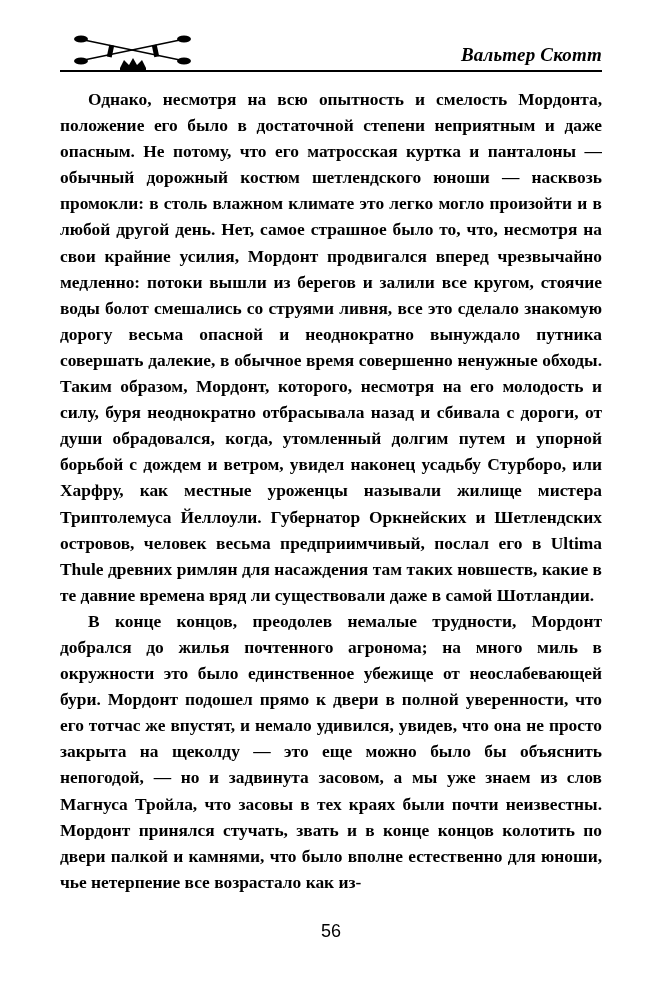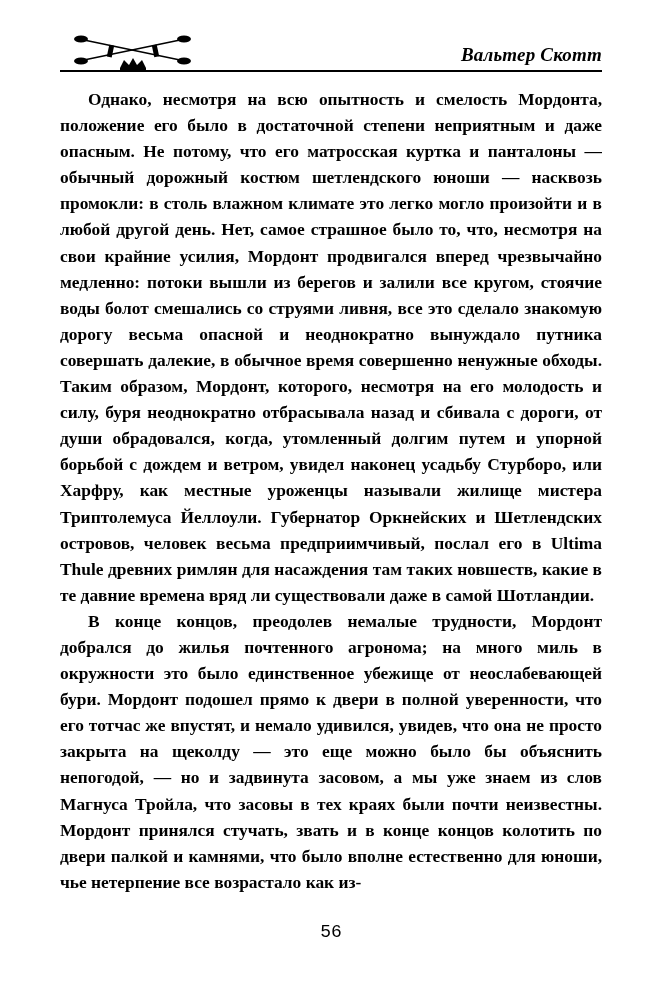--- a/index.html
+++ b/index.html
@@ -66,21 +66,21 @@
     text-indent: 28px;
     font-weight: bold;
   }
   .page-number {
     position: absolute;
     left: 0;
     right: 0;
     bottom: 58px;
     text-align: center;
     font-size: 18px;
-    font-family: Liberation Mono, monospace;
+    font-family: Liberation Sans, sans-serif;
   }
 </style>
 </head>
 <body>
 
 <div class="page">
 
   <div class="header">
     <div class="header-ornament">
       <svg viewBox="0 0 130 40" width="130" height="40" xmlns="http://www.w3.org/2000/svg">

